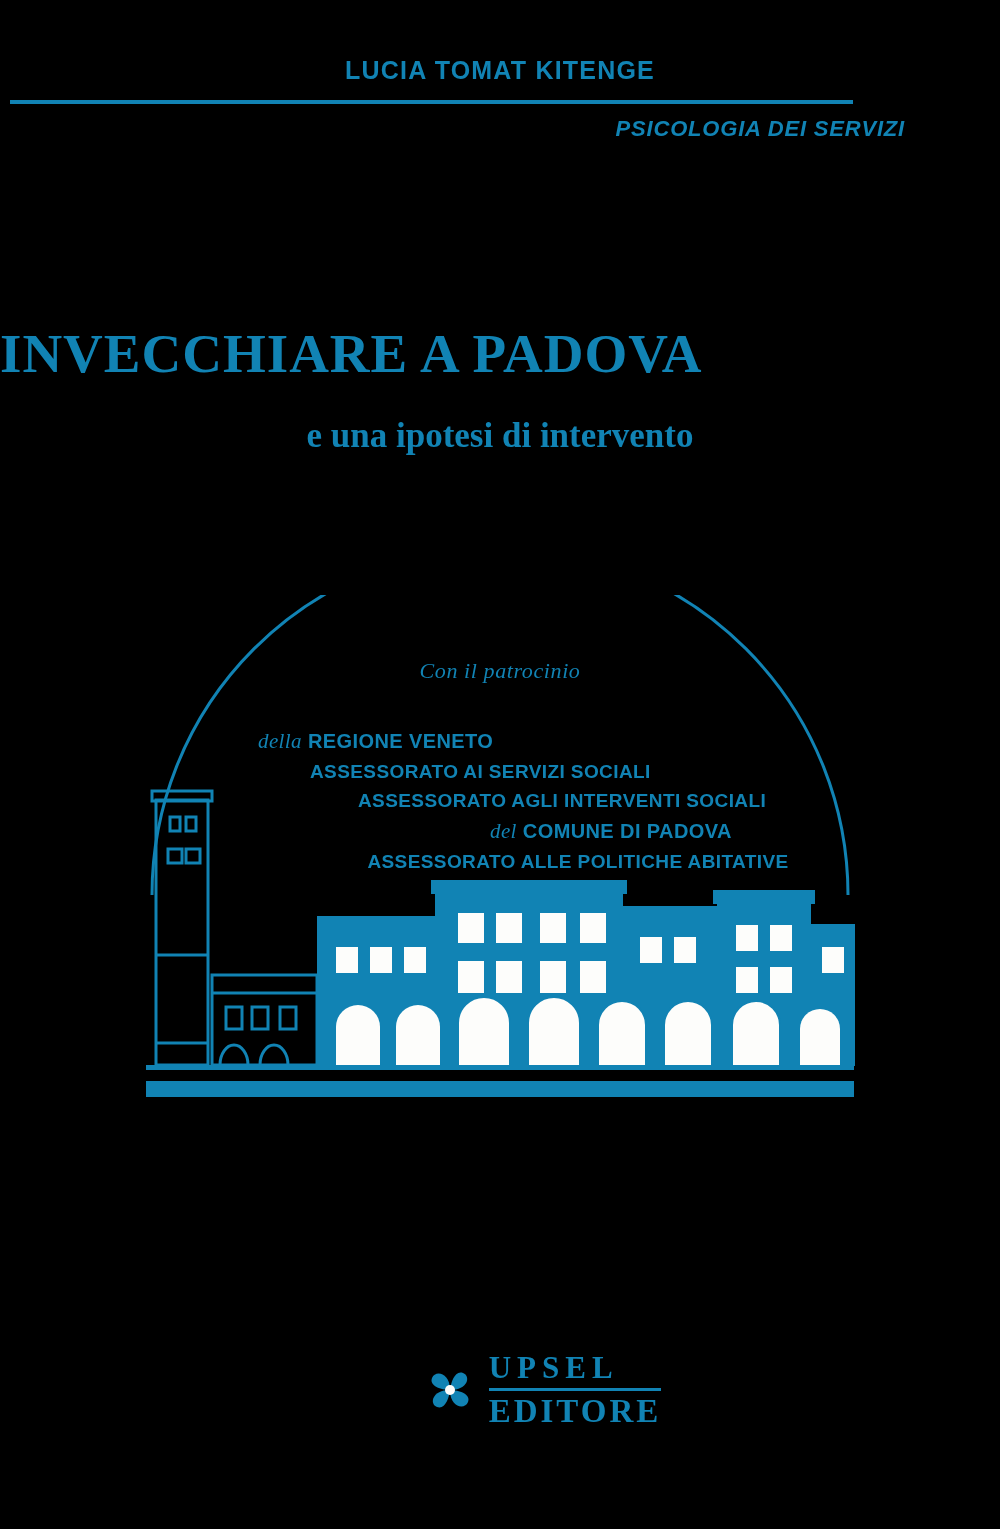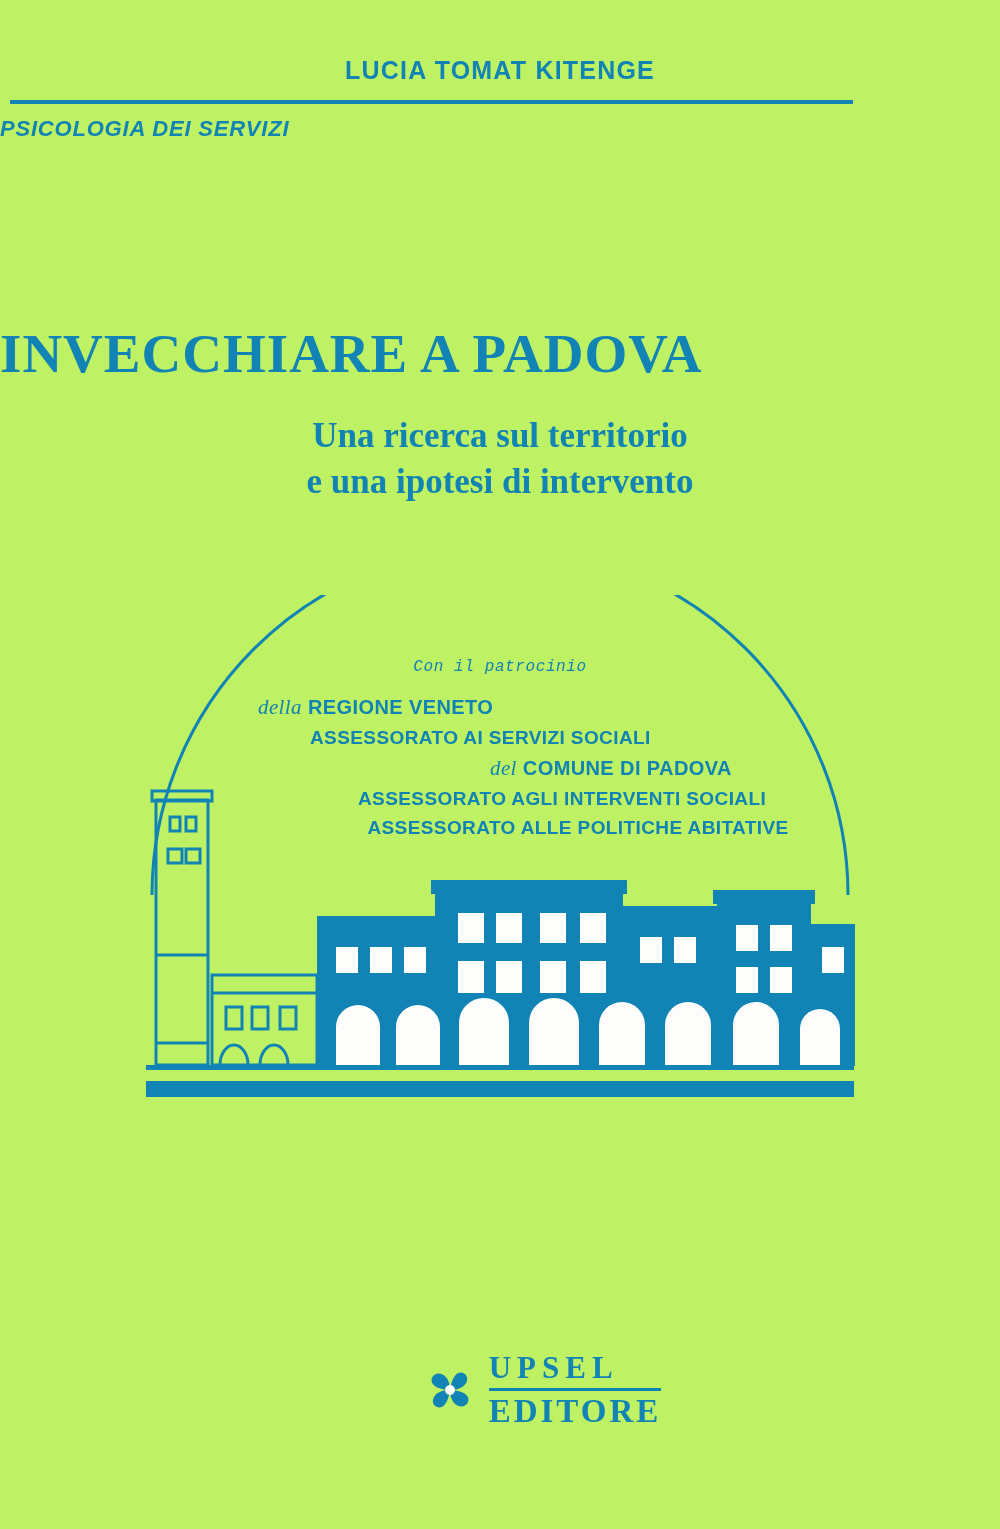--- a/index.html
+++ b/index.html
@@ -4,21 +4,21 @@
 <style>
   html, body {
     margin: 0;
     padding: 0;
     background: #ffffff;
   }
   .page {
     position: relative;
     width: 1000px;
     height: 1529px;
-    background: #bef264;
+    background: #000000;
     overflow: hidden;
     font-family: "Liberation Serif", serif;
     color: #1183b4;
   }
 
   
   .author {
     position: absolute;
     top: 56px;
     left: 0;
@@ -36,21 +36,21 @@
     left: 10px;
     width: 843px;
     height: 4px;
     background: #1183b4;
   }
   .series {
     position: absolute;
     top: 116px;
     left: 0;
     width: 905px;
-    text-align: left;
+    text-align: right;
     font-family: "Liberation Sans", sans-serif;
     font-style: italic;
     font-weight: bold;
     font-size: 22px;
     letter-spacing: 0.8px;
     color: #1183b4;
   }
 
   
   .title {
@@ -92,25 +92,25 @@
   
   .patronage {
     position: absolute;
     top: 658px;
     left: 150px;
     width: 700px;
     text-align: center;
     color: #1183b4;
   }
   .patronage .con {
-    font-family: Liberation Mono, monospace;
+    font-family: Liberation Serif, serif;
     font-style: italic;
-    font-size: 16px;
+    font-size: 22px;
     letter-spacing: 0.6px;
-    margin-bottom: 16px;
+    margin-bottom: 42px;
   }
   .pat-line {
     font-family: "Liberation Sans", sans-serif;
     font-weight: bold;
     font-size: 20px;
     letter-spacing: 0.4px;
     line-height: 1.52;
     white-space: nowrap;
   }
   .pat-line .it {
@@ -172,21 +172,20 @@
 
   <div class="author">LUCIA TOMAT KITENGE</div>
 
   <div class="rule-top"></div>
 
   <div class="series">PSICOLOGIA DEI SERVIZI</div>
 
   <div class="title">INVECCHIARE A PADOVA</div>
 
   <div class="subtitle">
-    <span>Una ricerca sul territorio</span>
     <span>e una ipotesi di intervento</span>
   </div>
 
   <div class="illustration">
     <svg width="720" height="530" viewBox="0 0 720 530" xmlns="http://www.w3.org/2000/svg">
       <g fill="none" stroke="#1183b4" stroke-width="3">
 
         <path d="M 12 300 A 348 348 0 0 1 708 300"></path>
       </g>
 
@@ -274,26 +273,26 @@
 
   <div class="patronage">
     <div class="con">Con il patrocinio</div>
     <div class="pat-line pl1">
       <span class="it">della</span>
       <span>REGIONE VENETO</span>
     </div>
     <div class="pat-line pl2">
       <span>ASSESSORATO AI SERVIZI SOCIALI</span>
     </div>
+    <div class="pat-line pl4">
+      <span>ASSESSORATO AGLI INTERVENTI SOCIALI</span>
+    </div>
     <div class="pat-line pl3">
       <span class="it">del</span>
       <span>COMUNE DI PADOVA</span>
-    </div>
-    <div class="pat-line pl4">
-      <span>ASSESSORATO AGLI INTERVENTI SOCIALI</span>
     </div>
     <div class="pat-line pl5">
       <span>ASSESSORATO ALLE POLITICHE ABITATIVE</span>
     </div>
   </div>
 
   <div class="publisher">
     <div class="pub-inner">
       <div class="pub-mark">
         <svg width="54" height="60" viewBox="0 0 54 60" xmlns="http://www.w3.org/2000/svg">

